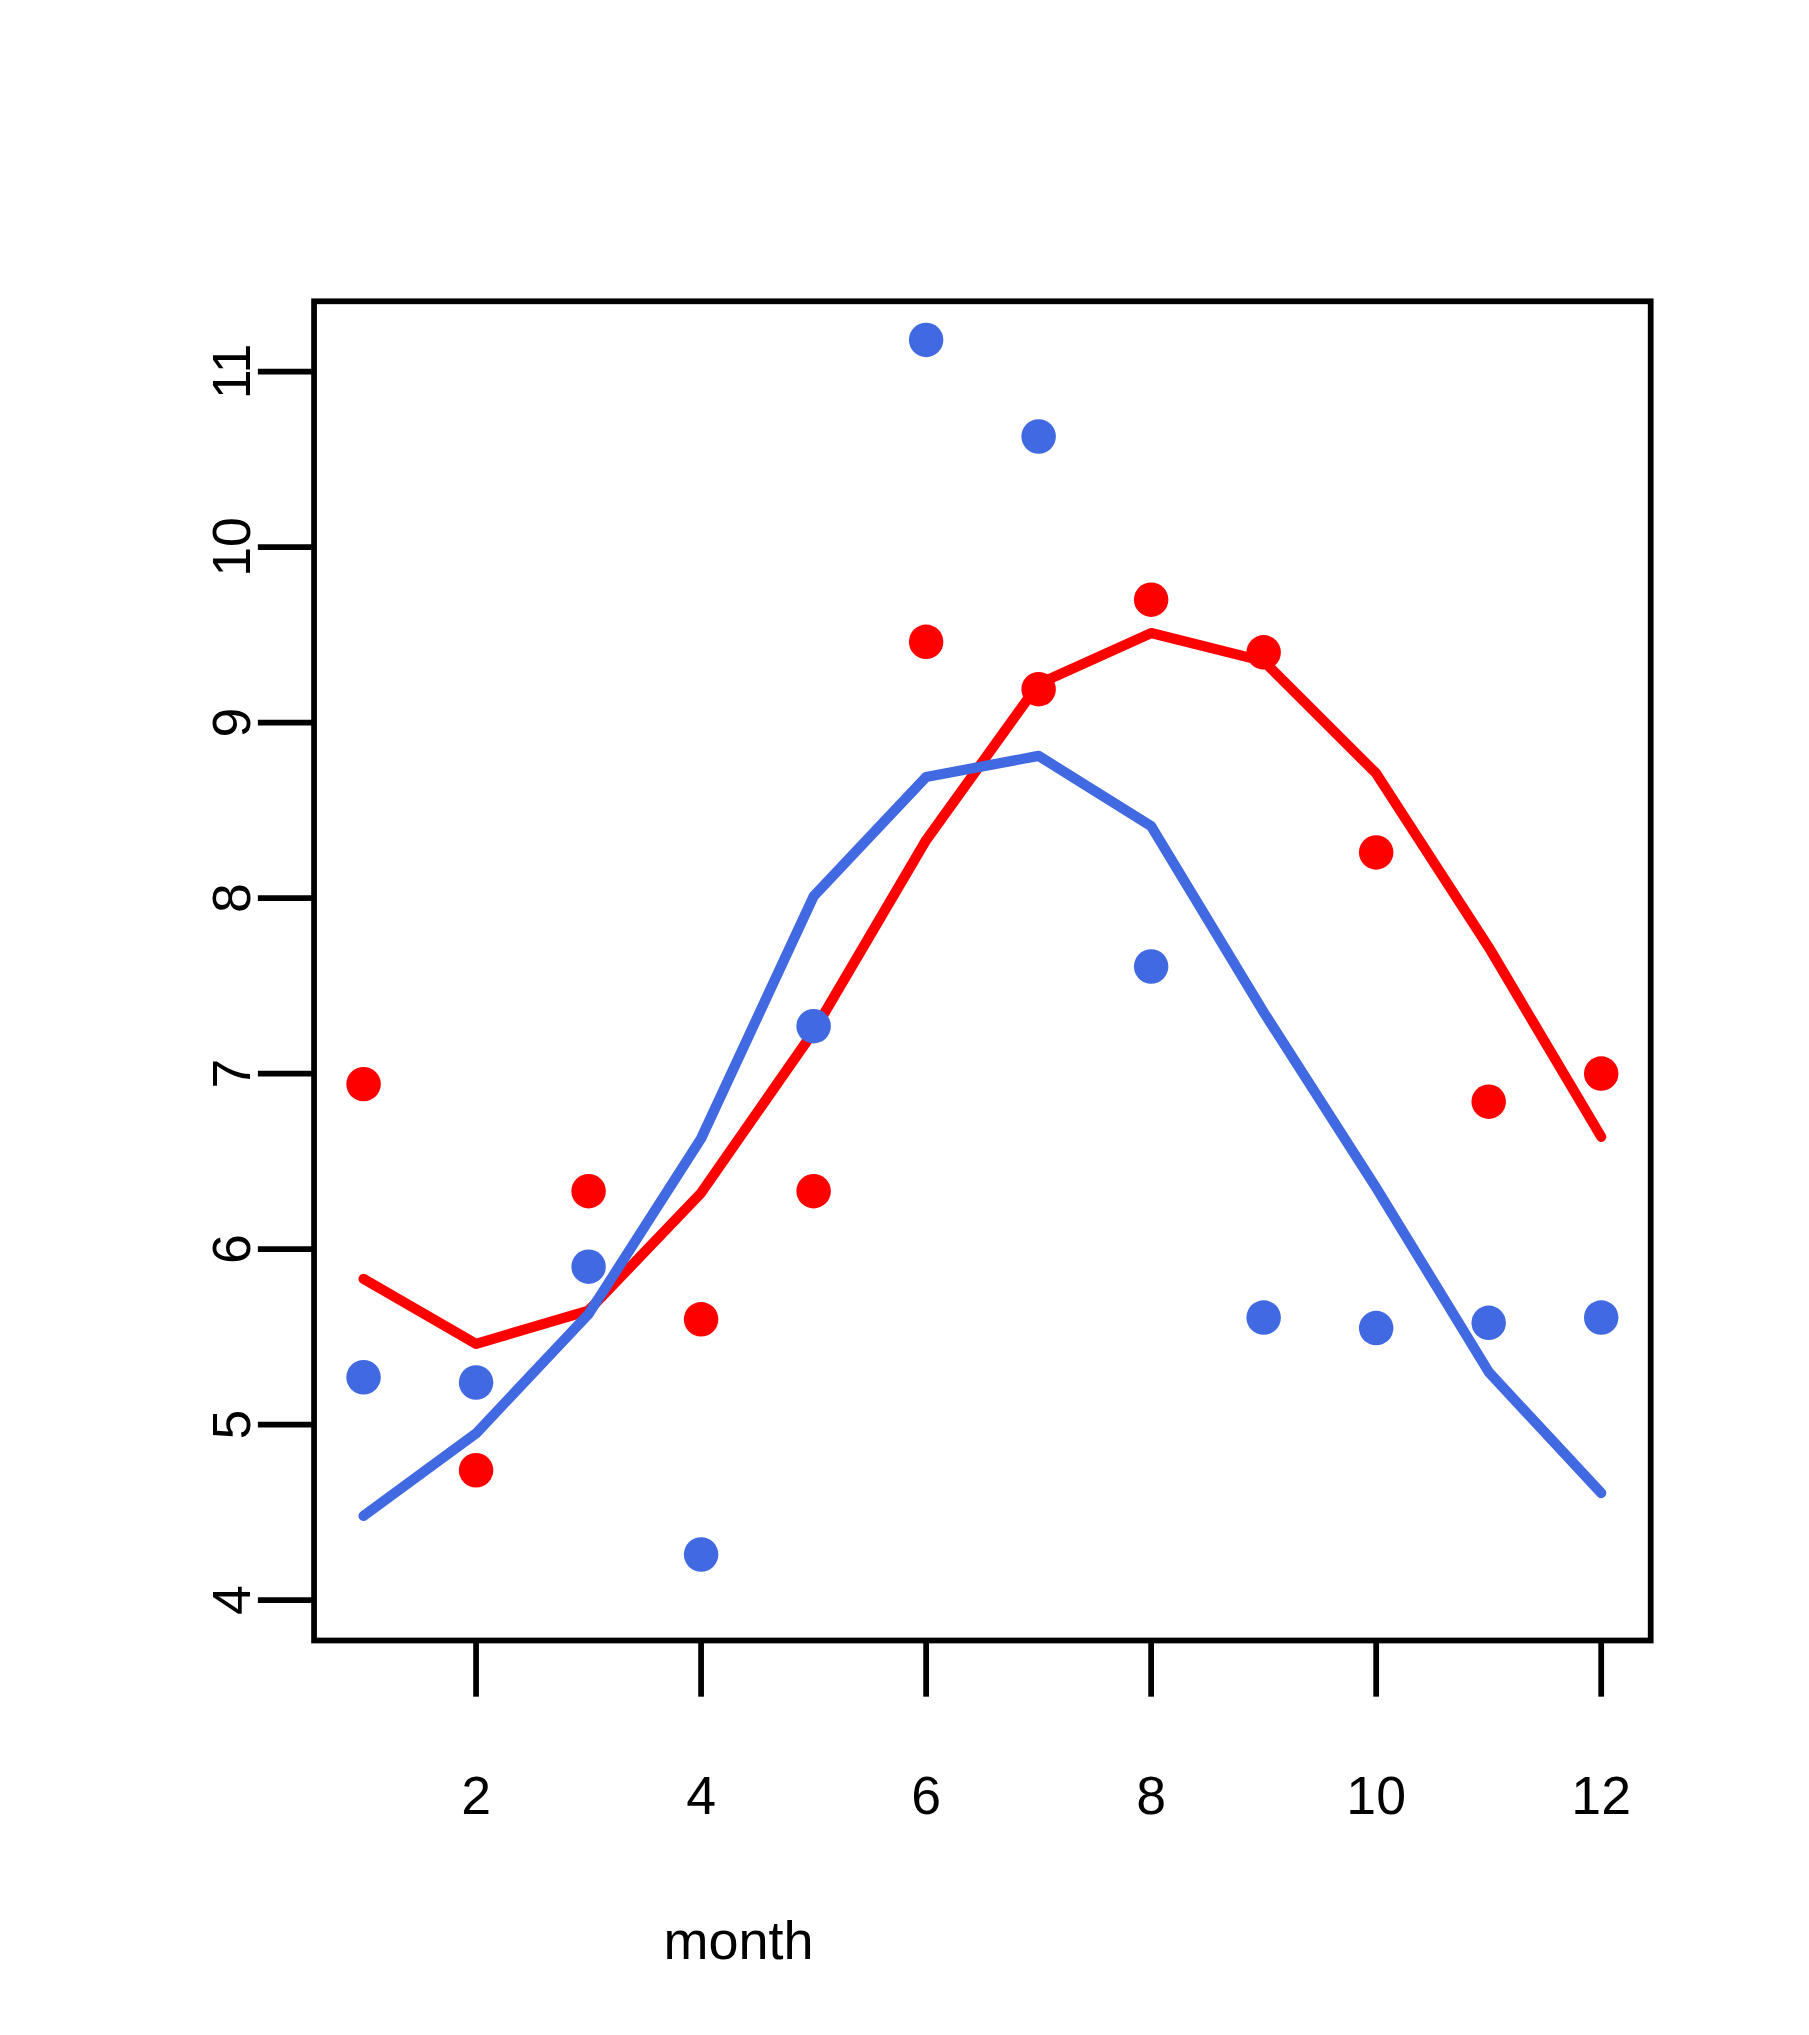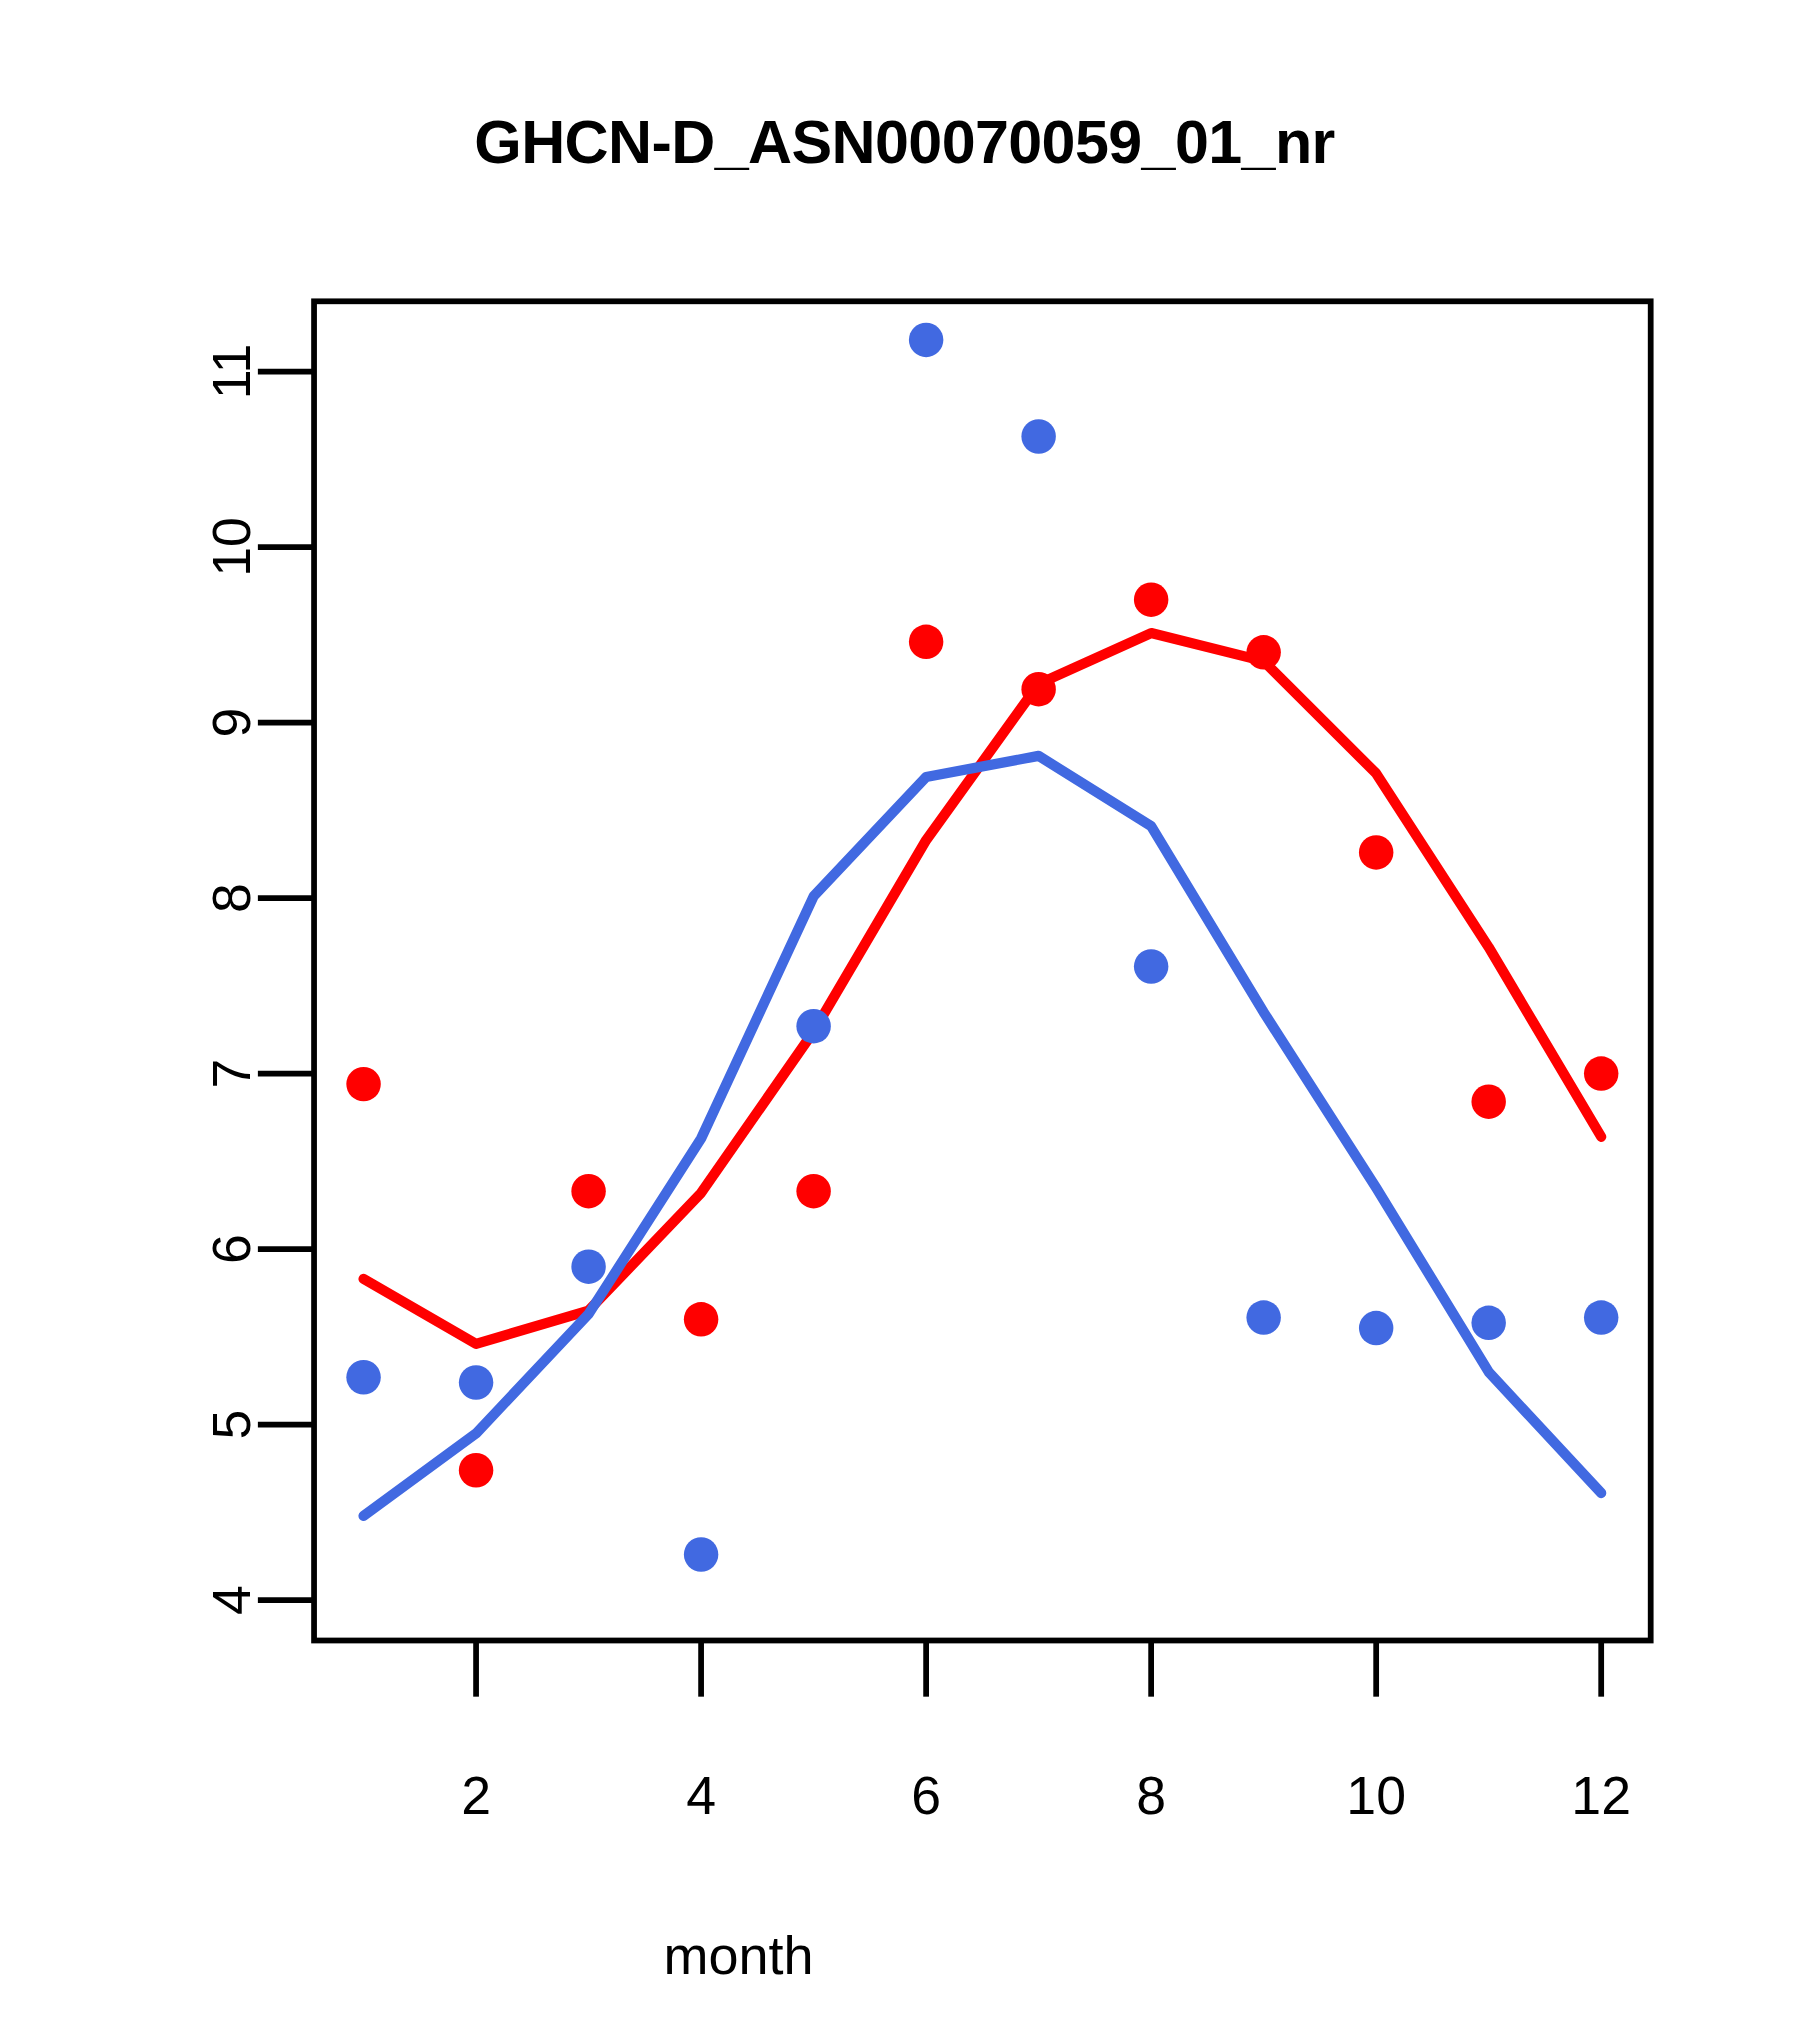--- a/index.html
+++ b/index.html
@@ -42,29 +42,27 @@
     fill: #000000;
   }
   #xlabel {
     position: absolute;
     left: 0;
     top: 1909px;
     width: 1477px;
     text-align: center;
     font-size: 54px;
     color: #000000;
-    margin-top: 15px;
   }
 </style>
 </head>
 <body>
 
 <div id="page">
 
-  <div id="chart-title">GHCN-D_ASN00070059_01_nr</div>
 
   <svg id="plot-svg" width="1809" height="2035" viewBox="0 0 2834 3188">
 
     <rect id="plot-box" x="492" y="472" width="2094" height="2098" fill="none" stroke="#000000" stroke-width="9"></rect>
 
     <g id="y-axis-group">
         <line x1="404" y1="2506.7575360419396" x2="492" y2="2506.7575360419396" stroke="#000000" stroke-width="9"></line>
         <text x="362" y="2506.7575360419396" text-anchor="middle" dominant-baseline="central" transform="rotate(-90 362 2506.7575360419396)" class="axis-tick-label">4</text>
         <line x1="404" y1="2231.7903014416775" x2="492" y2="2231.7903014416775" stroke="#000000" stroke-width="9"></line>
         <text x="362" y="2231.7903014416775" text-anchor="middle" dominant-baseline="central" transform="rotate(-90 362 2231.7903014416775)" class="axis-tick-label">5</text>

